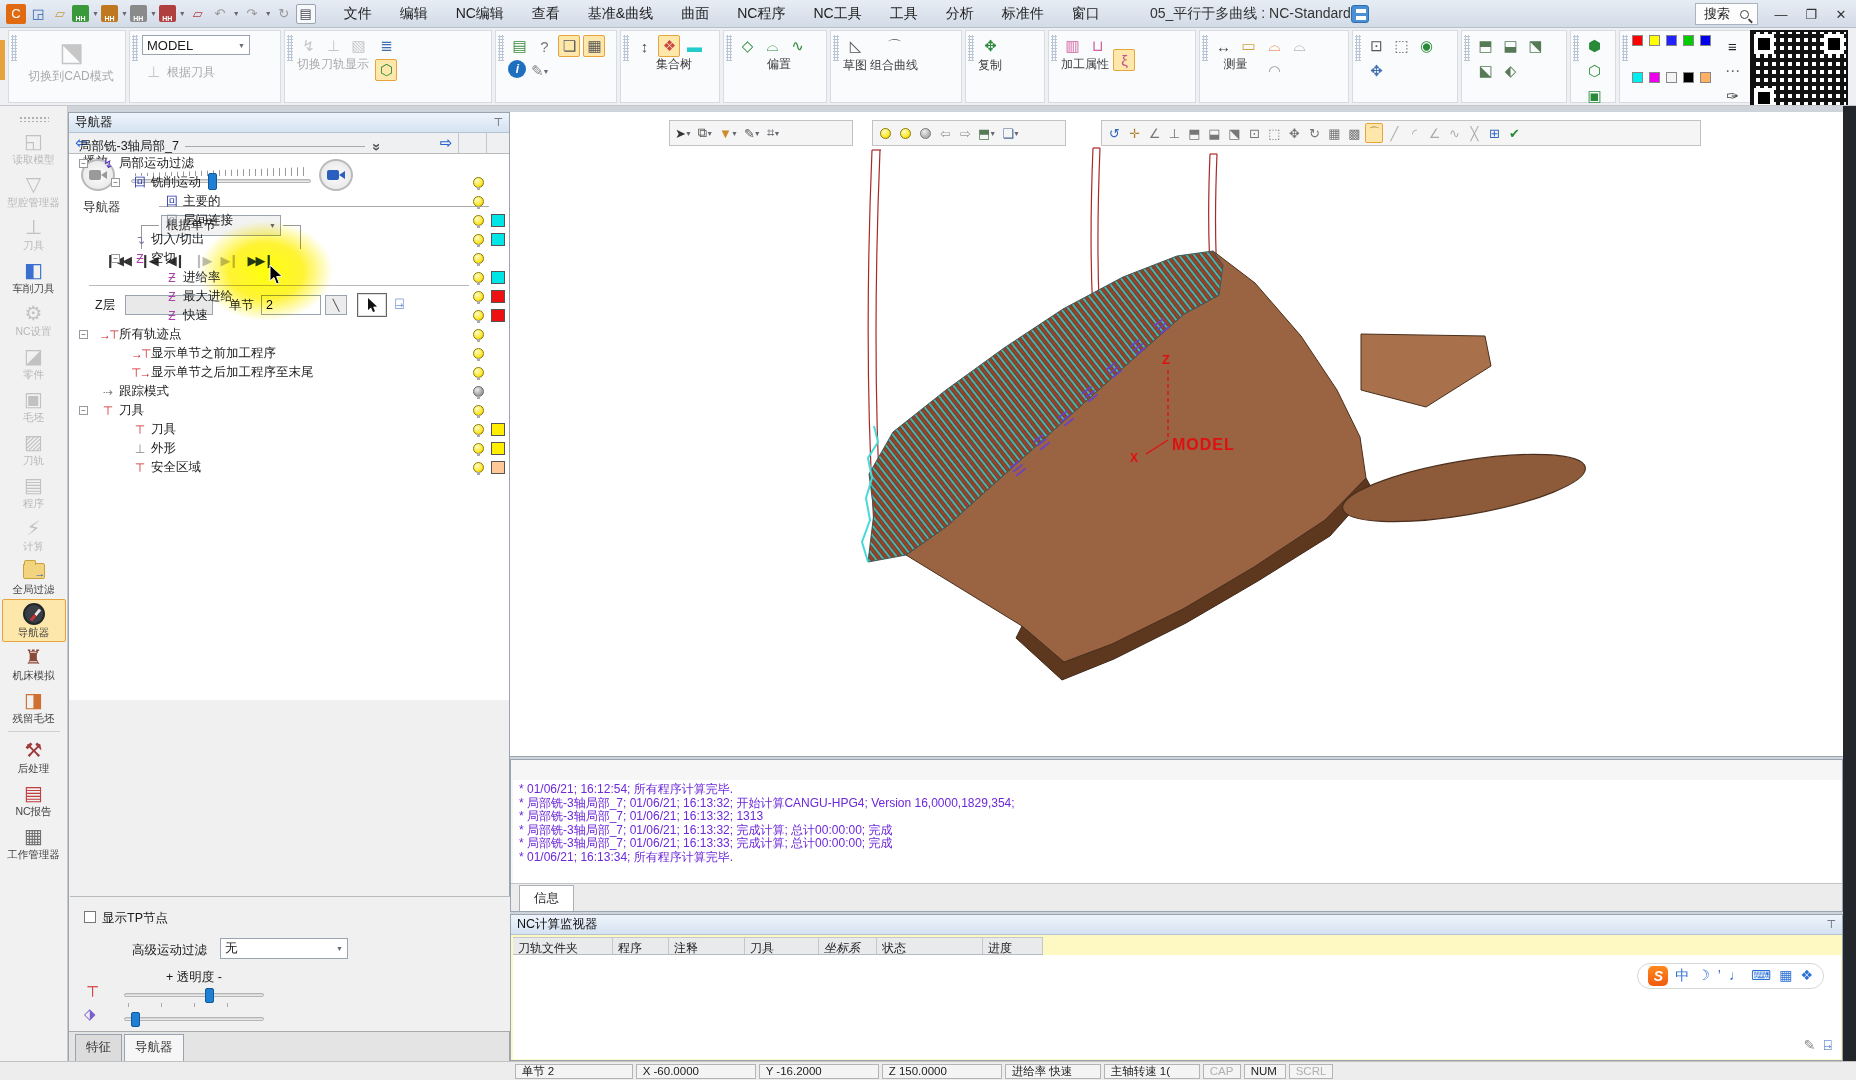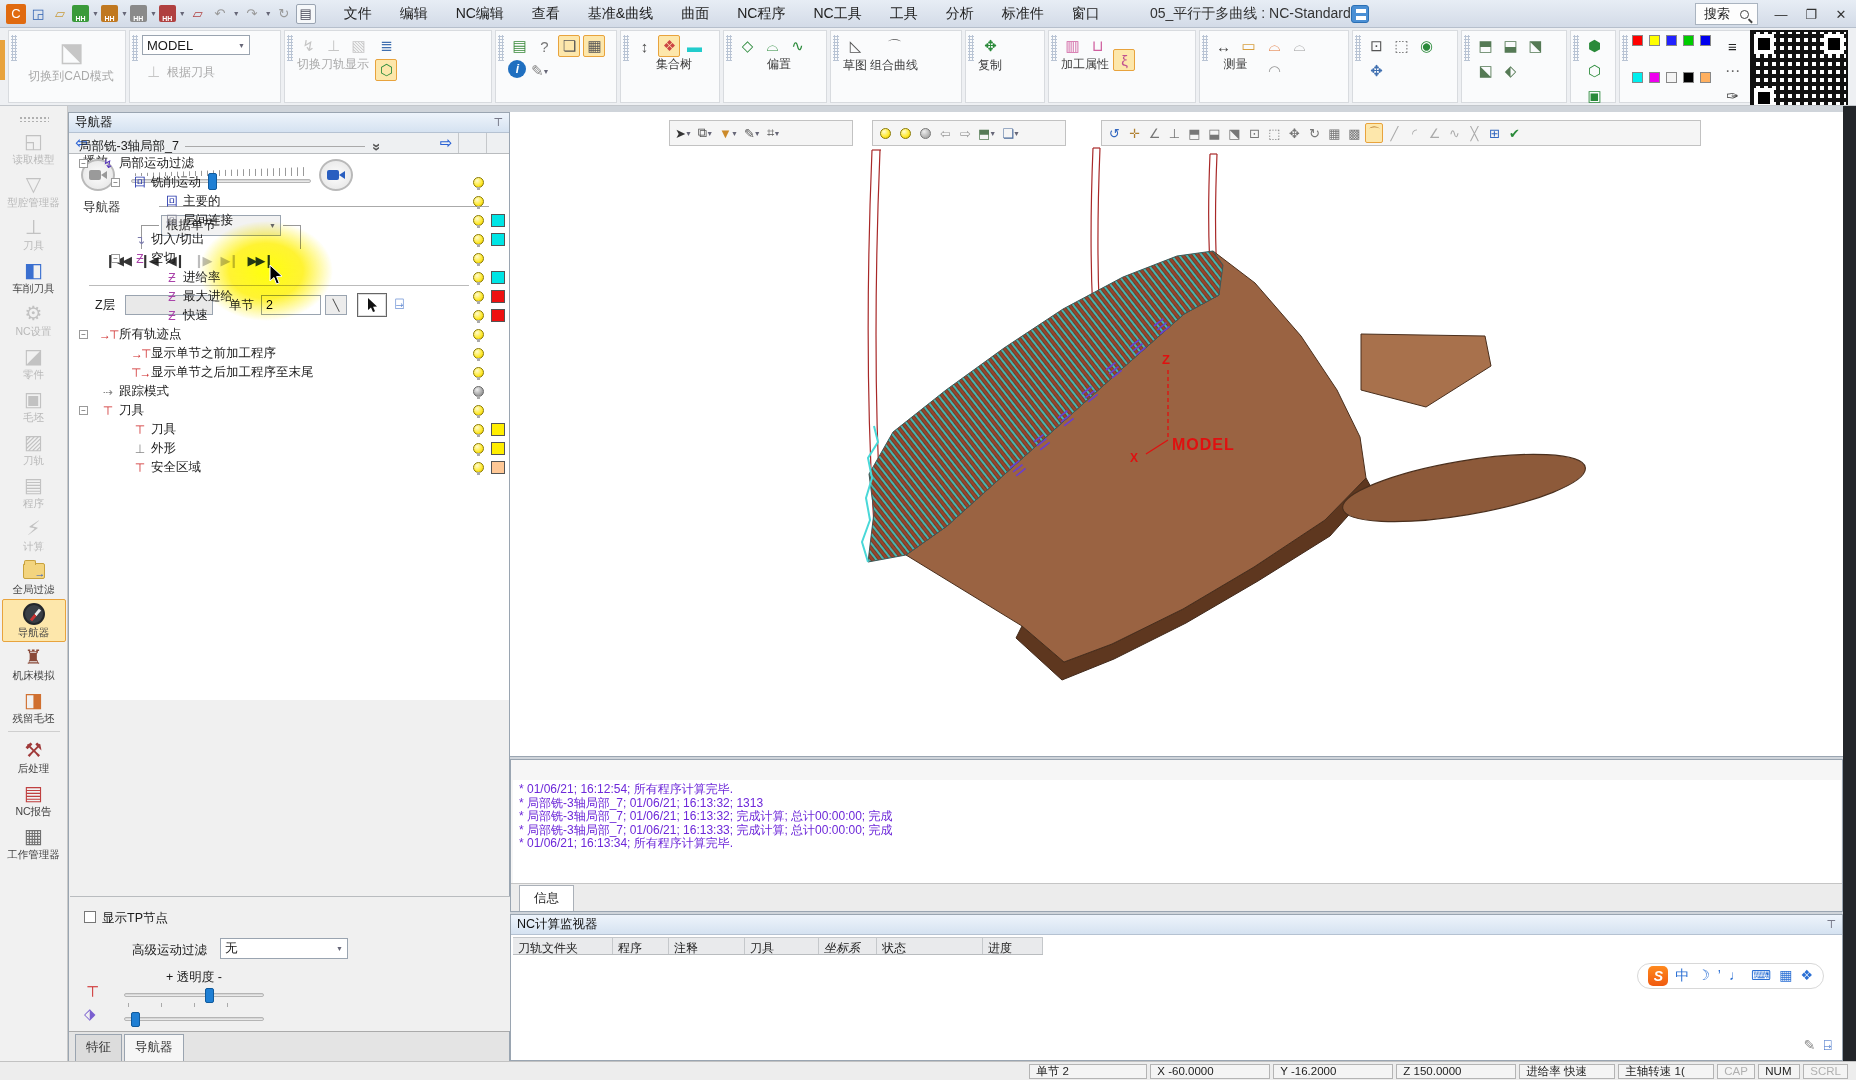--- a/index.html
+++ b/index.html
@@ -120,32 +120,32 @@
   .vbulb { width:11px; height:11px; border-radius:50%; background:radial-gradient(circle at 35% 30%, #fffbcc, #ffe92a 60%, #d9b400); border:1px solid #8a7a00; display:inline-block; }
   .vbulb.off { background:radial-gradient(circle at 35% 30%, #eee, #adadad 70%); border-color:#777; }
 
   
   #outpanel { left:510px; top:759px; width:1333px; height:153px; background:#f6f6f6; border:1px solid #9aa5b1; }
   #log-area { position:absolute; left:2px; top:20px; width:1328px; height:103px; background:#fff; font-size:12px; line-height:13.5px; padding:3px 6px; color:#6d28d9; }
   #out-tabs { position:absolute; left:0; bottom:0; width:100%; height:28px; background:#ececec; border-top:1px solid #c5c5c5; display:flex; align-items:flex-start; padding:0 0 0 8px; }
   .otab { margin-top:1px; padding:4px 14px; background:#fff; border:1px solid #aab0b8; border-bottom:none; font-size:12.5px; }
 
   
-  #monitor { left:510px; top:914px; width:1333px; height:147px; background:#ffffff; border:1px solid #9aa5b1; }
+  #monitor { left:510px; top:914px; width:1333px; height:147px; background:#fef9c3; border:1px solid #9aa5b1; }
   #mon-header { position:absolute; left:2px; top:22px; height:18px; display:flex; background:#e9eaec; border-top:1px solid #c5c8cb; border-bottom:1px solid #b9bcbf; }
   .mcol { border-right:1px solid #c5c8cb; padding:2px 5px; font-size:12px; color:#222; white-space:nowrap; overflow:hidden; }
   #mon-body { position:absolute; left:2px; top:40px; width:1328px; height:104px; background:#fff; }
   #ime-bar { position:absolute; right:18px; top:48px; height:26px; display:flex; align-items:center; gap:7px; background:rgba(255,255,255,.95); border:1px solid #d8d8d8; border-radius:13px; padding:0 10px; }
   #ime-logo { width:20px; height:20px; border-radius:5px; background:linear-gradient(#ff8a1e,#f05a10); color:#fff; font-weight:bold; font-size:14px; display:flex; align-items:center; justify-content:center; font-style:italic; }
   .ime-it { color:#2a6fd4; font-size:14px; }
   #mon-corner { position:absolute; right:10px; bottom:6px; display:flex; gap:8px; font-size:14px; }
 
   
   #rightstrip { left:1843px; top:106px; width:13px; height:955px; background:#23262a; }
-  #statusbar { left:0; top:1061px; width:1856px; height:19px; background:#ededed; border-top:1px solid #c2c2c2; display:flex; align-items:center; justify-content:flex-end; padding-right:8px; gap:3px; }
+  #statusbar { left:0; top:1061px; width:1856px; height:19px; background:#ededed; border-top:1px solid #c2c2c2; display:flex; align-items:center; justify-content:center; padding-right:8px; gap:3px; }
   .st-box { height:15px; border:1px solid #b4b4b4; background:#f4f4f4; font-size:11.5px; display:flex; align-items:center; padding:0 6px; white-space:nowrap; color:#222; }
   .st-box.dim { color:#b0b0b0; }
 
   svg text { font-family:"Liberation Sans","DejaVu Sans",sans-serif; }
 </style>
 </head>
 <body>
 
 <div id="titlebar" class="abs">
   <div class="qa" id="qa-bar">
@@ -918,20 +918,21 @@
       </span>
       <span class="ricon">
         <span style="color: rgb(42, 138, 58); letter-spacing: -1px;">✔</span>
       </span>
     </div>
 </div>
 
 <div id="outpanel" class="abs">
   <div id="log-area">
       <div>* 01/06/21; 16:12:54; 所有程序计算完毕.</div>
+      <div>* 局部铣-3轴局部_7; 01/06/21; 16:13:32; 开始计算CANGU-HPG4; Version 16,0000,1829,354;</div>
       <div>* 局部铣-3轴局部_7; 01/06/21; 16:13:32; 1313</div>
       <div>* 局部铣-3轴局部_7; 01/06/21; 16:13:32; 完成计算; 总计00:00:00; 完成</div>
       <div>* 局部铣-3轴局部_7; 01/06/21; 16:13:33; 完成计算; 总计00:00:00; 完成</div>
       <div>* 01/06/21; 16:13:34; 所有程序计算完毕.</div>
     </div>
   <div id="out-tabs">
     <span class="otab">信息</span>
   </div>
 </div>
 

